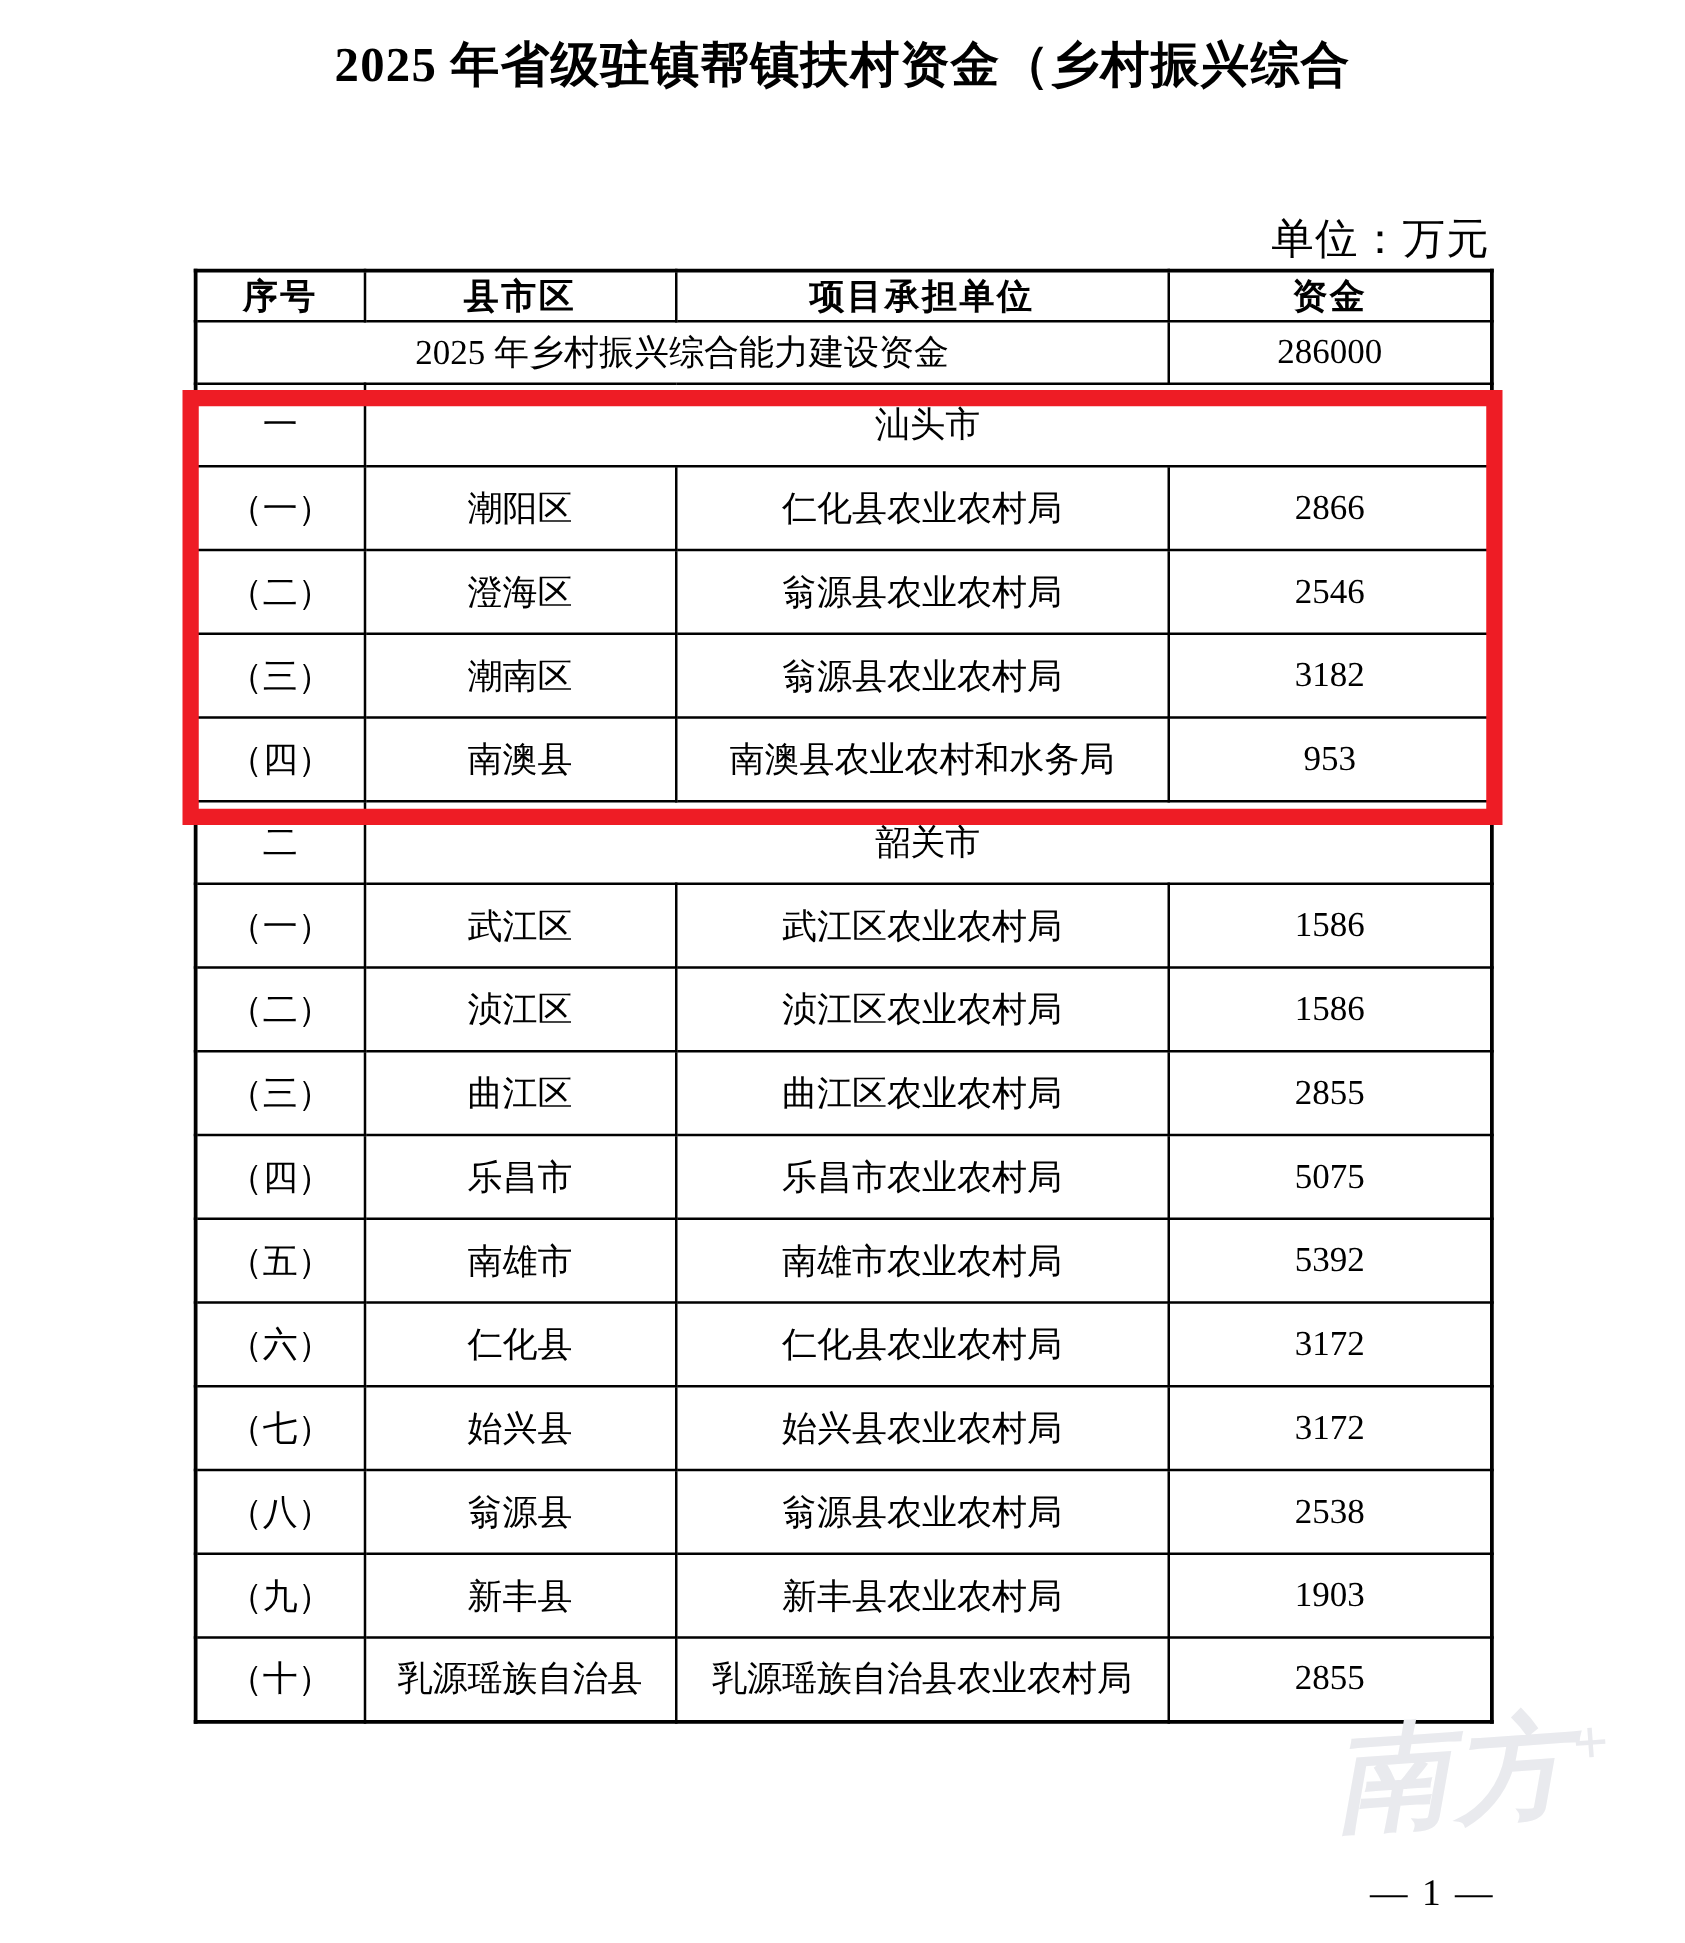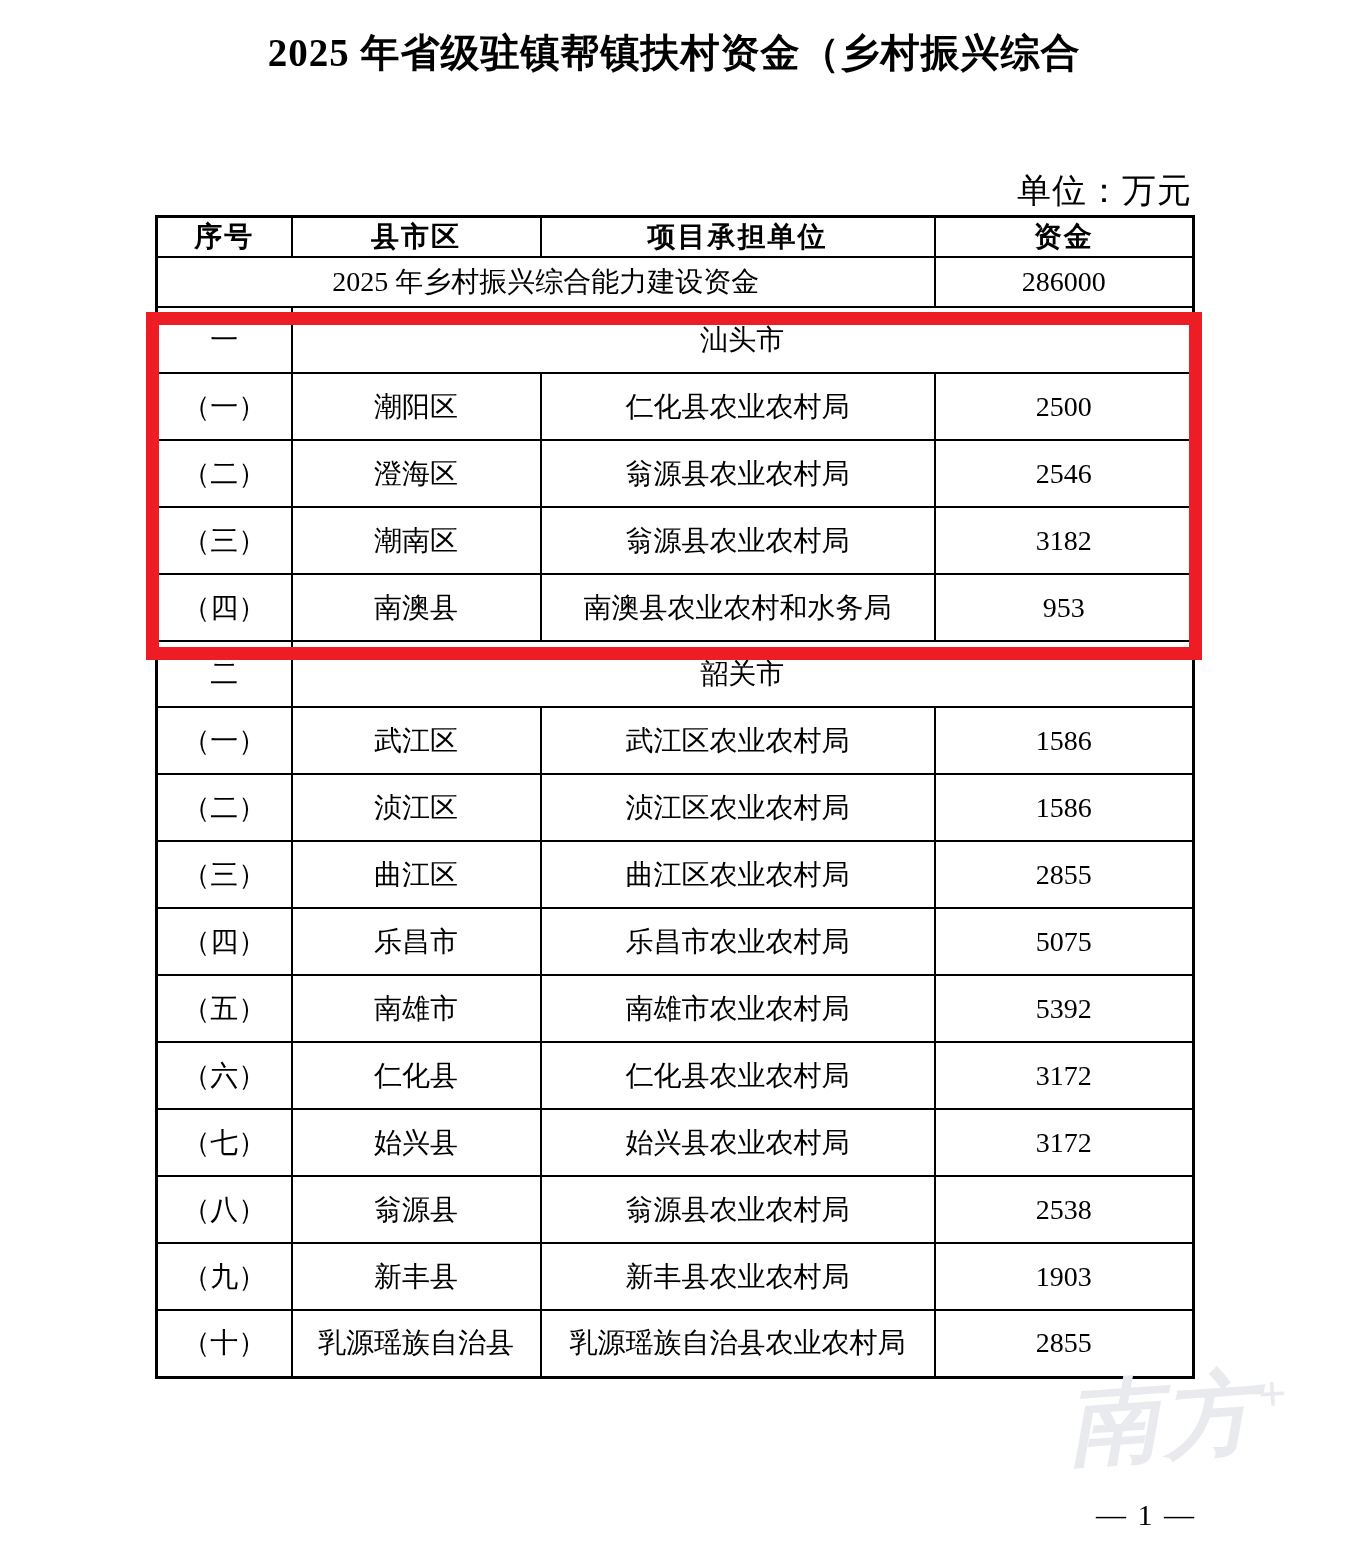--- a/index.html
+++ b/index.html
@@ -92,21 +92,21 @@
       </tr>
 
       <tr class="h-sec">
         <td>一</td>
         <td colspan="3">汕头市</td>
       </tr>
       <tr class="h-data">
         <td>（一）</td>
         <td>潮阳区</td>
         <td>仁化县农业农村局</td>
-        <td>2500</td>
+        <td>2866</td>
       </tr>
       <tr class="h-data">
         <td>（二）</td>
         <td>澄海区</td>
         <td>翁源县农业农村局</td>
         <td>2546</td>
       </tr>
       <tr class="h-data">
         <td>（三）</td>
         <td>潮南区</td>

